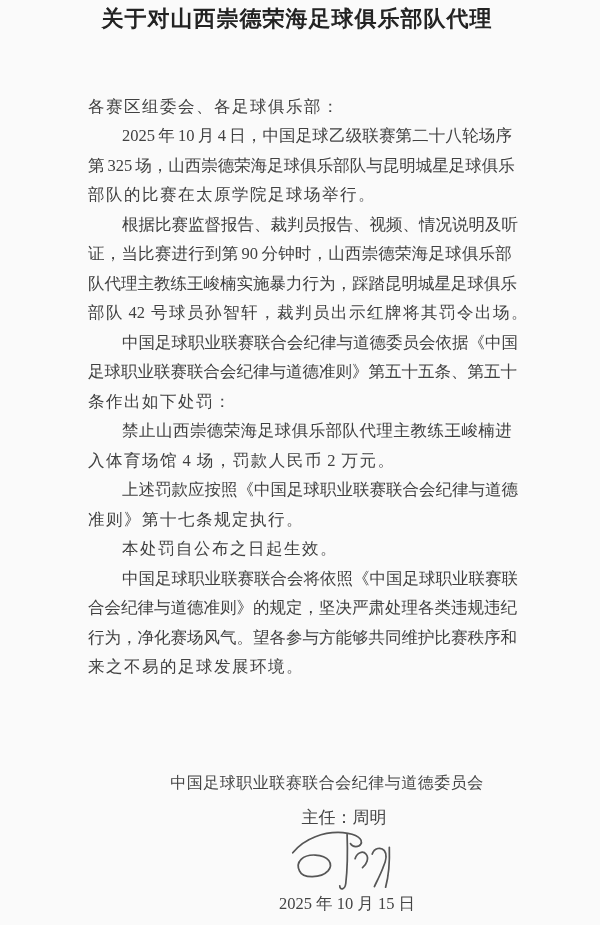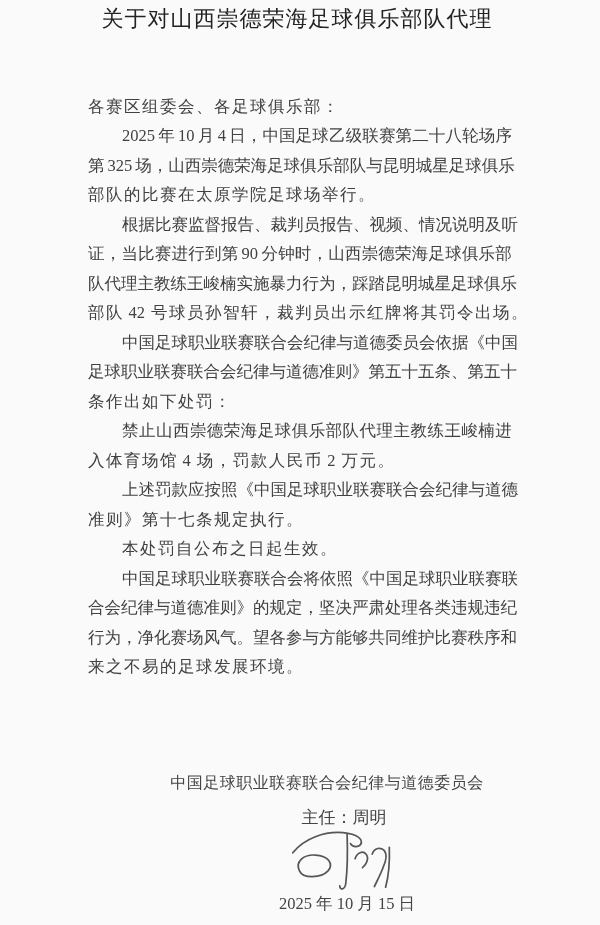--- a/index.html
+++ b/index.html
@@ -4,21 +4,21 @@
 <style>
   html,body{margin:0;padding:0;background:#e9e9e9;}
   .page{
     position:relative;width:600px;height:925px;margin:0 auto;
     background:#fafafa;overflow:hidden;
     font-family:"Liberation Serif","DejaVu Serif",serif;
     color:#3f3f3f;
   }
   .doc-title{
     position:absolute;top:5px;left:0;width:594px;text-align:center;
-    font-weight:normal;font-size:22px;line-height:28px;color:#232323;
+    font-weight:bold;font-size:22px;line-height:28px;color:#232323;
     letter-spacing:1px;
   }
   .doc-body{position:absolute;left:88px;top:92px;width:424px;}
   .line{
     display:flex;align-items:center;height:29.5px;
     font-size:16.5px;white-space:pre;color:#414141;
   }
   .line.fill{justify-content:space-between;}
   .line.end{justify-content:flex-start;gap:1.5px;}
   .line.indent{padding-left:34px;}

